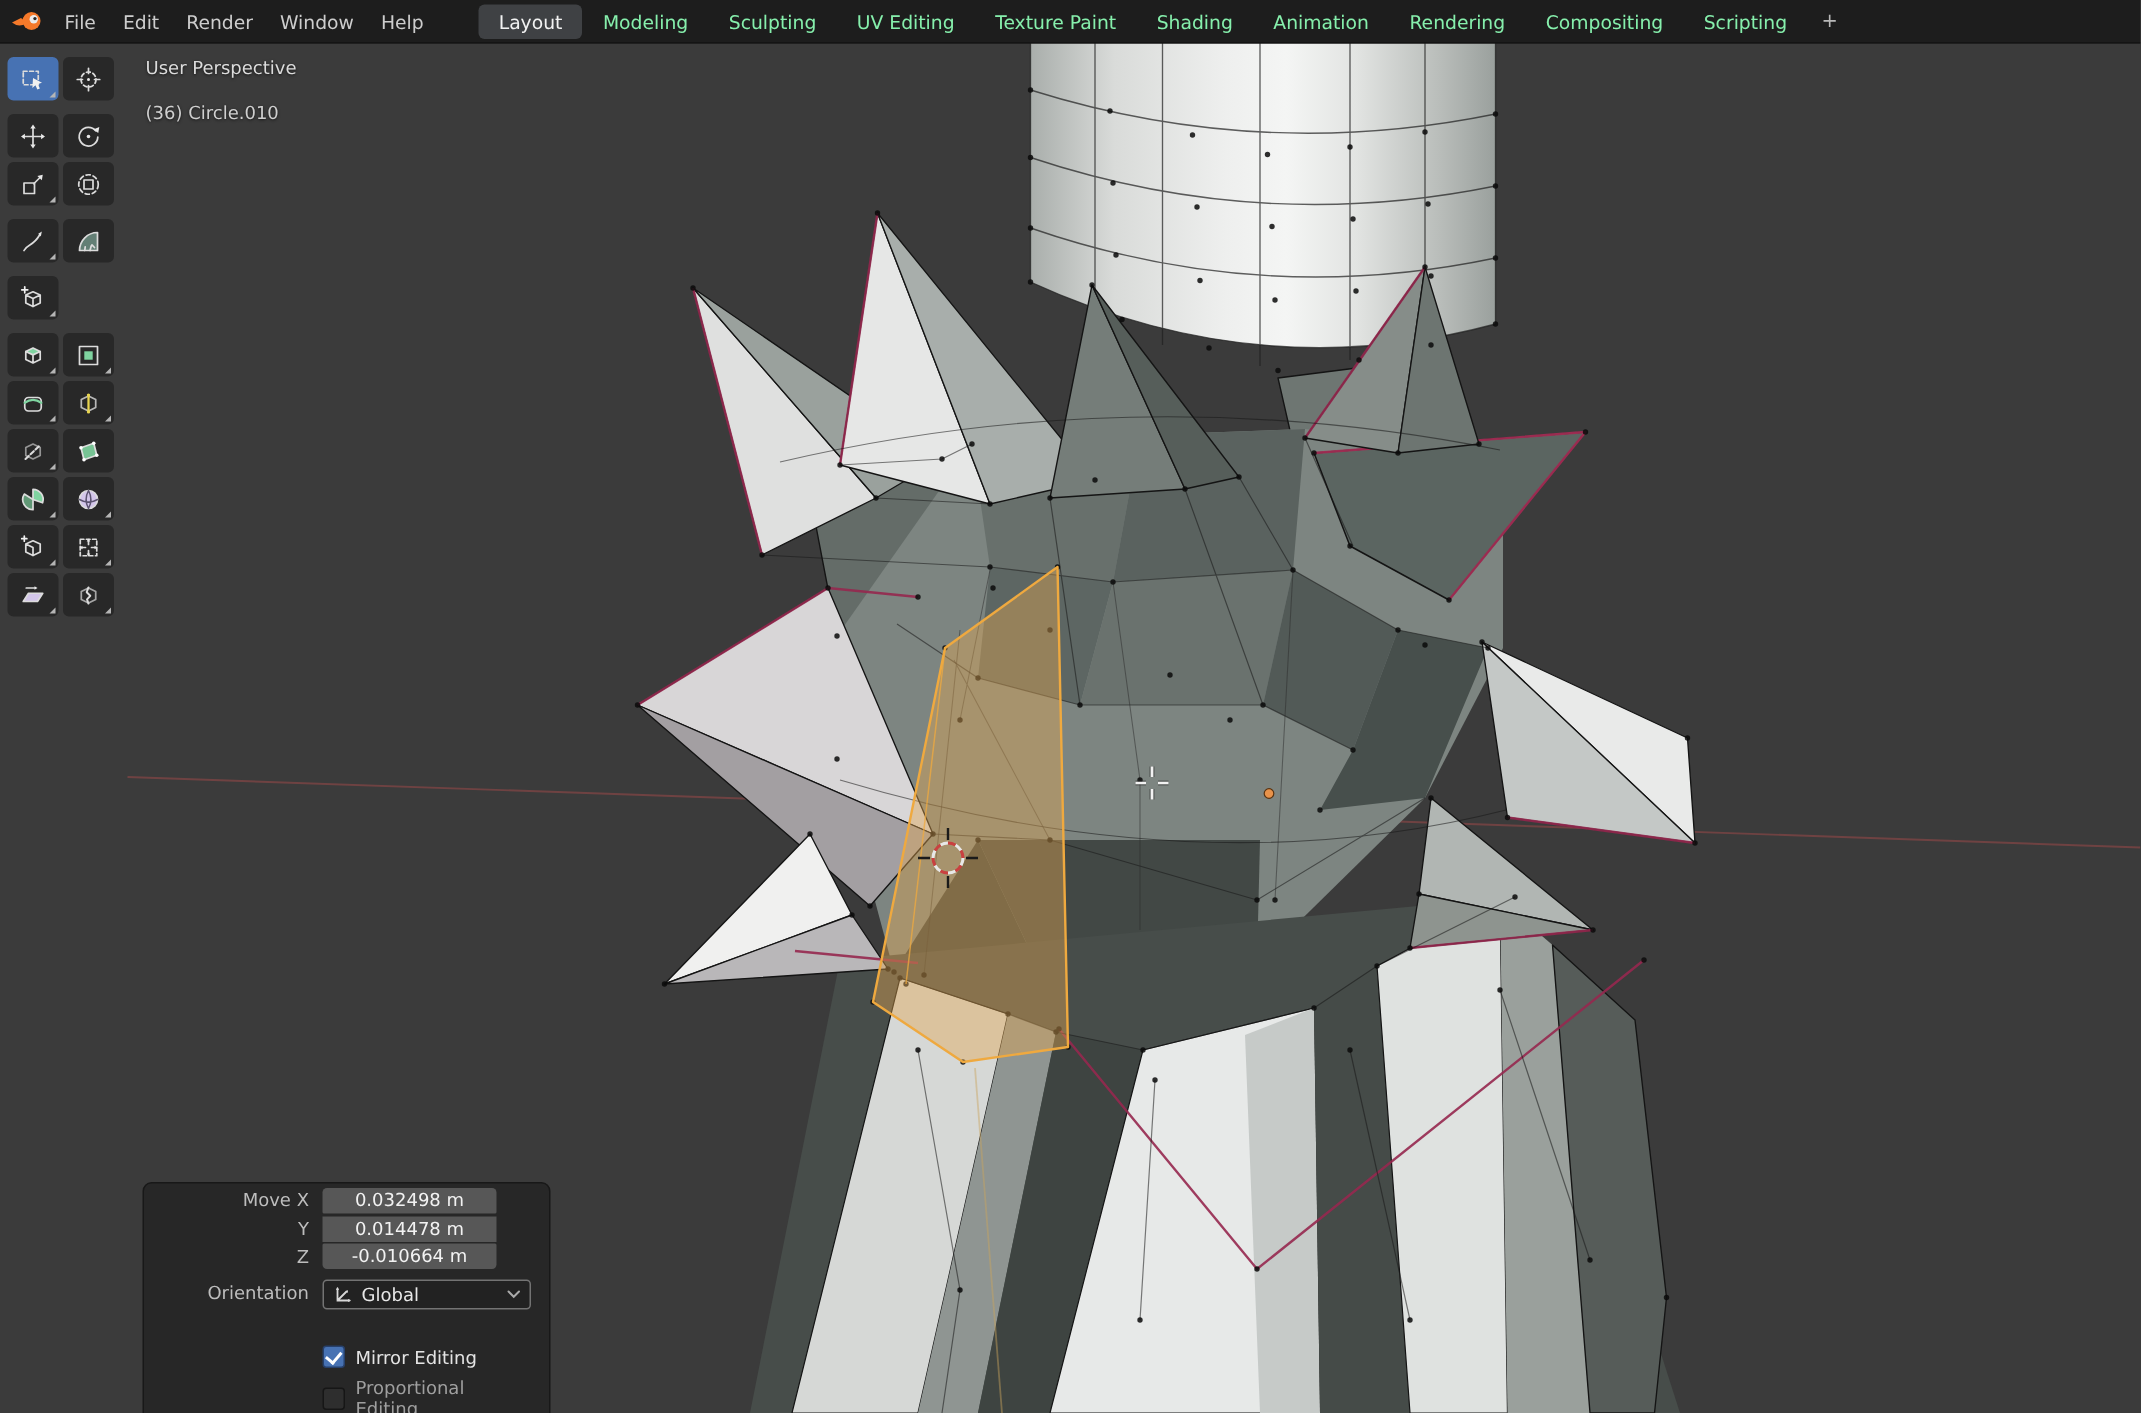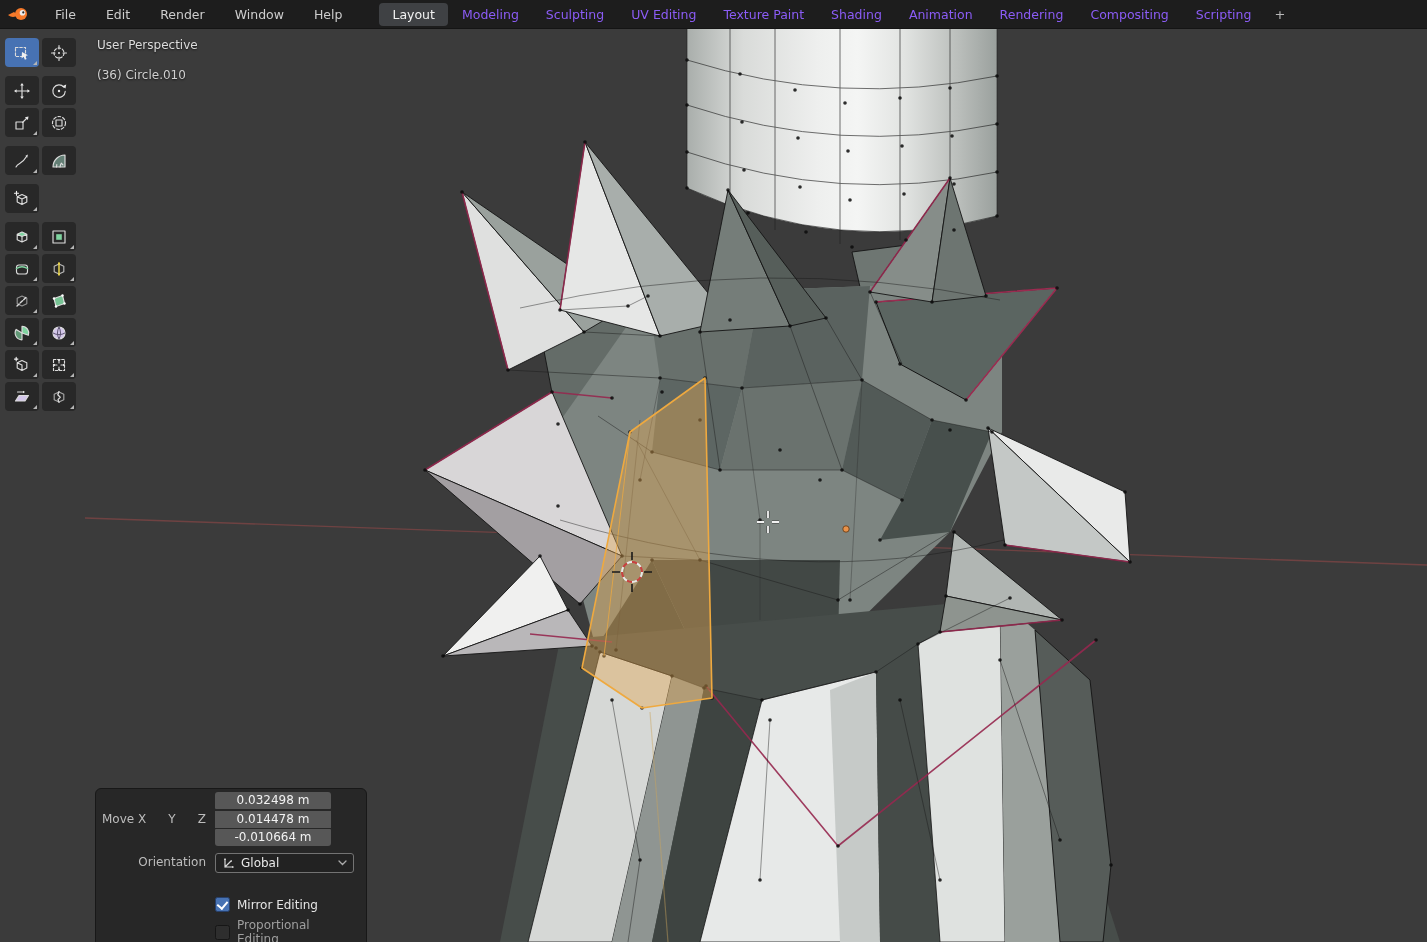--- a/index.html
+++ b/index.html
@@ -1,25 +1,25 @@
 <!DOCTYPE html>
 <html><head>
 <meta charset="utf-8">
 <style>
   html,body{margin:0;padding:0;}
   body{width:1427px;height:942px;overflow:hidden;background:#3b3b3b;
        font-family:"DejaVu Sans","Liberation Sans",sans-serif;position:relative;}
   
   .topbar{position:absolute;left:0;top:0;right:0;height:28px;background:#1d1d1d;
           border-bottom:1px solid #141414;display:flex;align-items:center;z-index:30;
-          font-size:12.5px;color:#cdcdcd;gap:12px;}
+          font-size:12.5px;color:#cdcdcd;}
   .logo{width:26px;height:18px;margin:0 2px 0 6px;flex:0 0 auto;}
   .menu-item{padding:4px 9px;border-radius:3px;cursor:default;}
-  .ws-tabs{display:flex;align-items:center;margin-left:16px;gap:1px;}
-  .ws-tab{padding:4px 13px;color:#8b5cf6;border-radius:4px;}
+  .ws-tabs{display:flex;align-items:center;margin-left:28px;gap:1px;}
+  .ws-tab{padding:4px 13px;color:#86efac;border-radius:4px;}
   .ws-tab.active{background:#3f4144;color:#f2f2f2;}
   .ws-add{padding:4px 9px;color:#b8b8b8;font-size:13px;}
   
   .toolbar{position:absolute;left:5px;top:38px;z-index:20;}
   .tgroup{display:grid;grid-template-columns:34px 34px;gap:3px;margin-bottom:9px;}
   .tbtn{width:34px;height:29px;background:#282828;border-radius:4px;display:flex;
         align-items:center;justify-content:center;position:relative;cursor:pointer;}
   .tbtn.active{background:#4772b3;}
   .tbtn svg{stroke:#dcdcdc;fill:none;stroke-width:1.15;stroke-linecap:round;stroke-linejoin:round;}
   .tbtn.sub::after{content:"";position:absolute;right:2px;bottom:2px;
@@ -36,21 +36,21 @@
             z-index:25;font-size:12px;color:#c6c6c6;box-sizing:border-box;}
   .op-header{display:flex;align-items:center;gap:7px;padding:5px 9px 3px 9px;color:#e6e6e6;}
   .op-rows{display:grid;grid-template-columns:104px 1fr;column-gap:9px;
            padding:3px 12px 0 6px;row-gap:0;}
   .op-label{text-align:right;color:#bdbdbd;line-height:17px;}
   .num-stack{grid-column:2;display:flex;flex-direction:column;width:116px;}
   .num-field{height:17px;margin-bottom:1.5px;background:#575757;color:#f2f2f2;
              text-align:center;line-height:17px;cursor:ew-resize;}
   .num-field.first{border-radius:3px 3px 1px 1px;}
   .num-field.last{border-radius:1px 1px 3px 3px;margin-bottom:0;}
-  .lblcol{display:flex;justify-content:space-between;height:55px;align-items:center;}
+  .lblcol{display:flex;flex-direction:column;justify-content:space-between;height:55px;}
   .row-gap{height:6px;grid-column:1 / 3;}
   .dropdown{height:18px;background:#222;border:1px solid #737373;border-radius:3px;
             display:flex;align-items:center;padding:0 6px;gap:6px;color:#e8e8e8;cursor:pointer;}
   .dropdown .spacer{flex:1;}
   .chk-row{grid-column:2;display:flex;align-items:center;gap:7px;margin-top:24px;}
   .checkbox{width:13px;height:13px;border-radius:2.5px;border:1px solid #161616;
             background:#2e2e2e;position:relative;cursor:pointer;flex:0 0 auto;}
   .checkbox.checked{background:#4772b3;border-color:#27406b;}
   .checkbox.checked::after{content:"";position:absolute;left:3px;top:1px;width:5px;height:8px;
             border-right:2px solid #fff;border-bottom:2px solid #fff;transform:rotate(40deg);}

